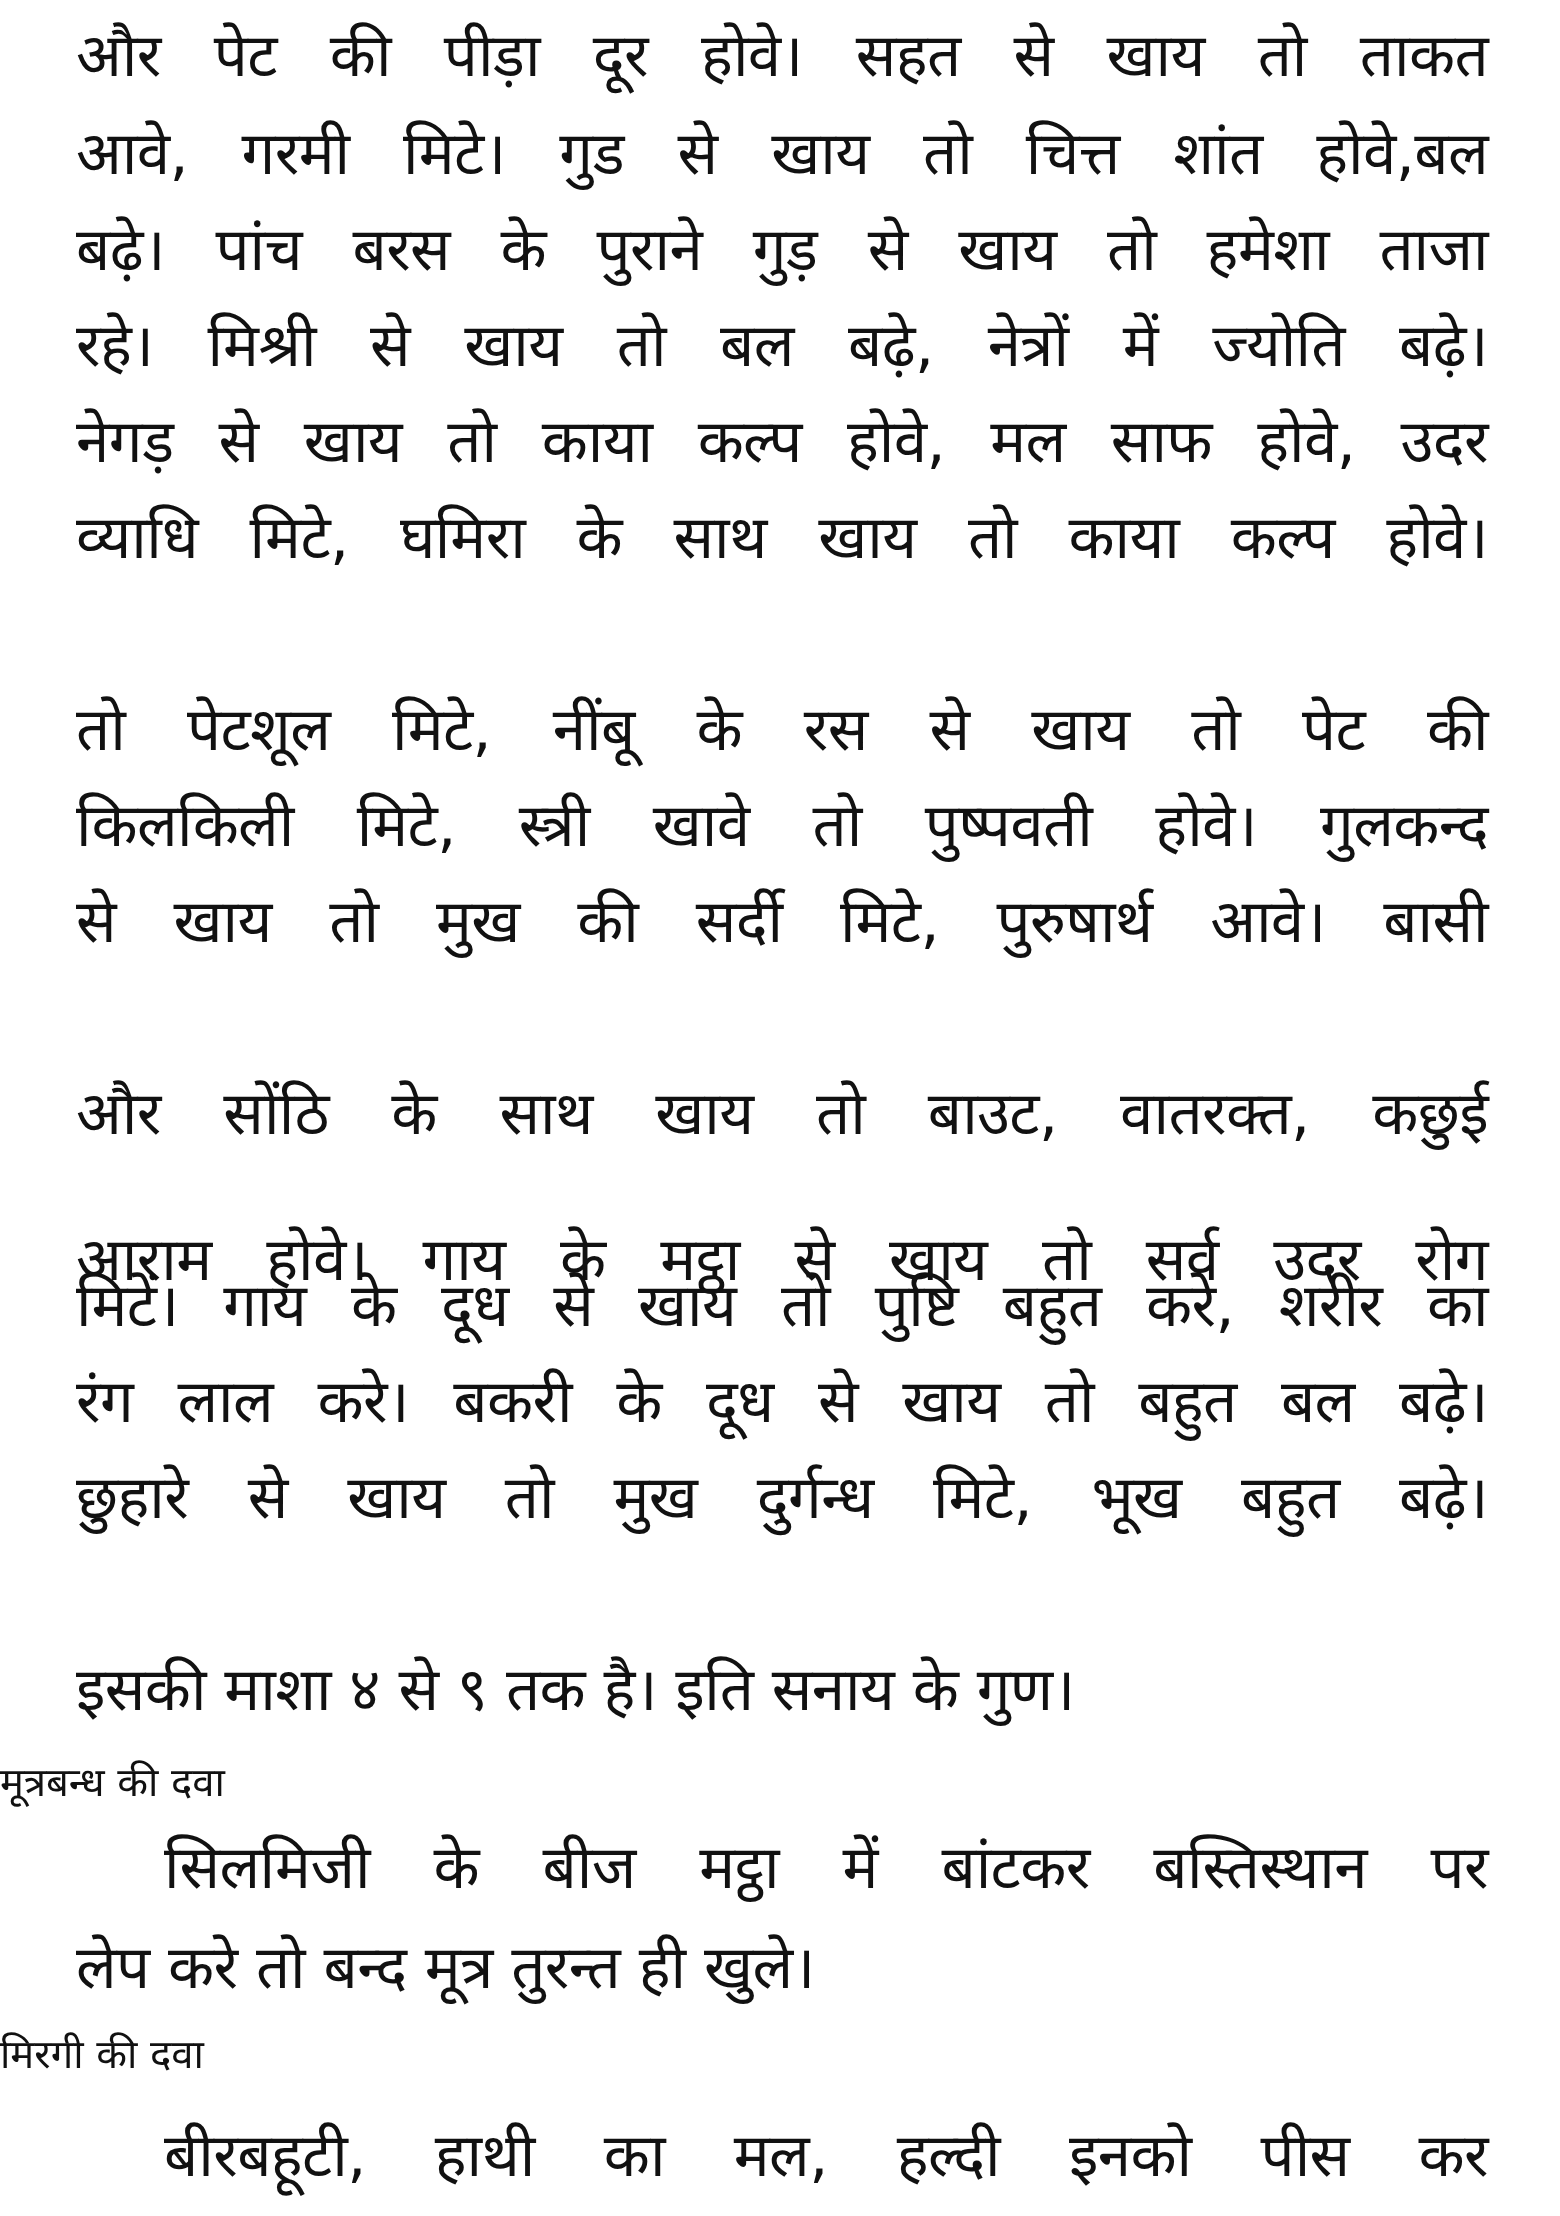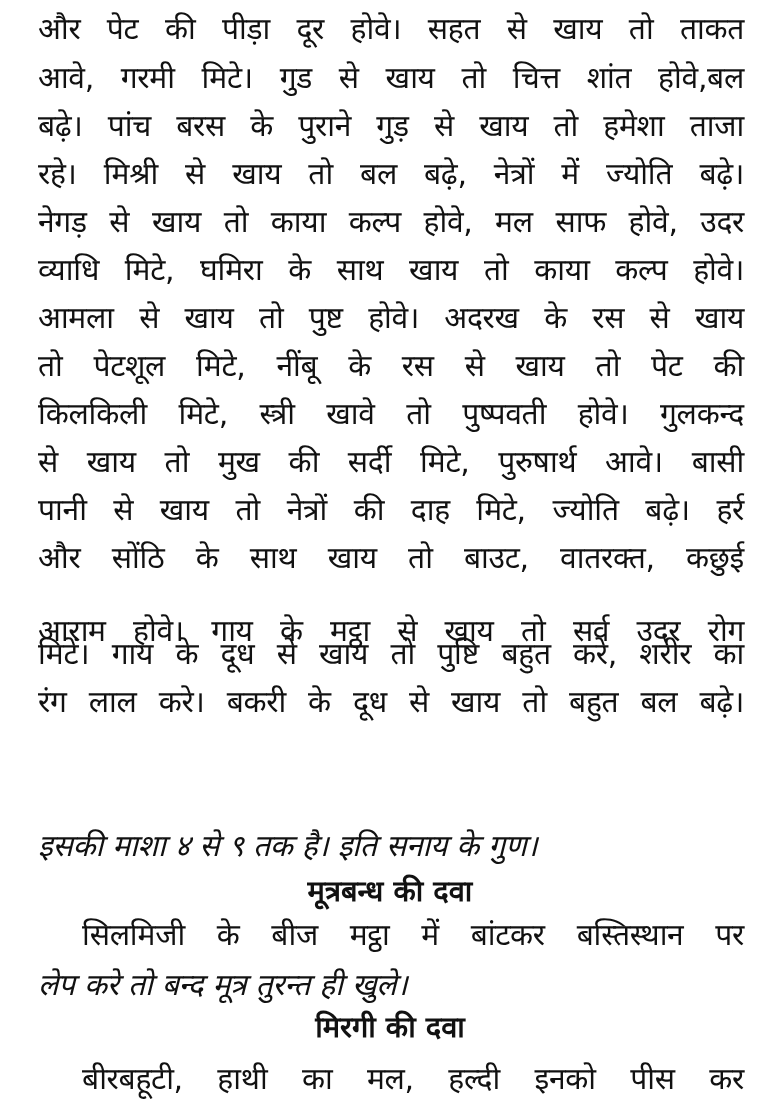--- a/index.html
+++ b/index.html
@@ -30,58 +30,55 @@
       line-height: 46px;
       white-space: nowrap;
       text-align: justify;
       text-align-last: justify;
       font-weight: normal;
       letter-spacing: -0.3px;
       transform-origin: left center;
     }
     .line.last {
       text-align-last: left;
-      font-style: italic;
     }
     .line.indent {
       left: 82px;
       width: 662px;
     }
     .heading {
       position: absolute;
       left: 0;
       width: 780px;
-      text-align: center;
-      font-size: 29px;
+      font-size: 20px;
       line-height: 30px;
       height: 30px;
       white-space: nowrap;
-      font-weight: bold;
+      font-weight: normal;
     }
   </style>
 </head>
 <body>
 
 <div class="page">
 
   <div class="line" style="top:6px">और पेट की पीड़ा दूर होवे। सहत से खाय तो ताकत</div>
   <div class="line" style="top:55px">आवे, गरमी मिटे। गुड से खाय तो चित्त शांत होवे,बल</div>
   <div class="line" style="top:103px">बढ़े। पांच बरस के पुराने गुड़ से खाय तो हमेशा ताजा</div>
   <div class="line" style="top:151px">रहे। मिश्री से खाय तो बल बढ़े, नेत्रों में ज्योति बढ़े।</div>
   <div class="line" style="top:199px">नेगड़ से खाय तो काया कल्प होवे, मल साफ होवे, उदर</div>
   <div class="line" style="top:247px">व्याधि मिटे, घमिरा के साथ खाय तो काया कल्प होवे।</div>
-  <div class="line" style="top:295px">आमला से खाय तो पुष्ट होवे। अदरख के रस से खाय</div>
   <div class="line" style="top:343px">तो पेटशूल मिटे, नींबू के रस से खाय तो पेट की</div>
   <div class="line" style="top:391px">किलकिली मिटे, स्त्री खावे तो पुष्पवती होवे। गुलकन्द</div>
   <div class="line" style="top:439px">से खाय तो मुख की सर्दी मिटे, पुरुषार्थ आवे। बासी</div>
-  <div class="line" style="top:487px">पानी से खाय तो नेत्रों की दाह मिटे, ज्योति बढ़े। हर्र</div>
   <div class="line" style="top:535px">और सोंठि के साथ खाय तो बाउट, वातरक्त, कछुई</div>
   <div class="line" style="top:608px">आराम होवे। गाय के मट्ठा से खाय तो सर्व उदर रोग</div>
   <div class="line" style="top:631px">मिटें। गाय के दूध से खाय तो पुष्टि बहुत करे, शरीर का</div>
   <div class="line" style="top:679px">रंग लाल करे। बकरी के दूध से खाय तो बहुत बल बढ़े।</div>
+  <div class="line" style="top:727px">छुहारे से खाय तो मुख दुर्गन्ध मिटे, भूख बहुत बढ़े।</div>
   <div class="line last" style="top:823px">इसकी माशा ४ से ९ तक है। इति सनाय के गुण।</div>
 
   <div class="heading" style="top:876px">मूत्रबन्ध की दवा</div>
   <div class="line indent" style="top:912px">सिलमिजी के बीज मट्ठा में बांटकर बस्तिस्थान पर</div>
   <div class="line last" style="top:962px">लेप करे तो बन्द मूत्र तुरन्त ही खुले।</div>
 
   <div class="heading" style="top:1012px">मिरगी की दवा</div>
   <div class="line indent" style="top:1056px">बीरबहूटी, हाथी का मल, हल्दी इनको पीस कर</div>
 
 </div>

